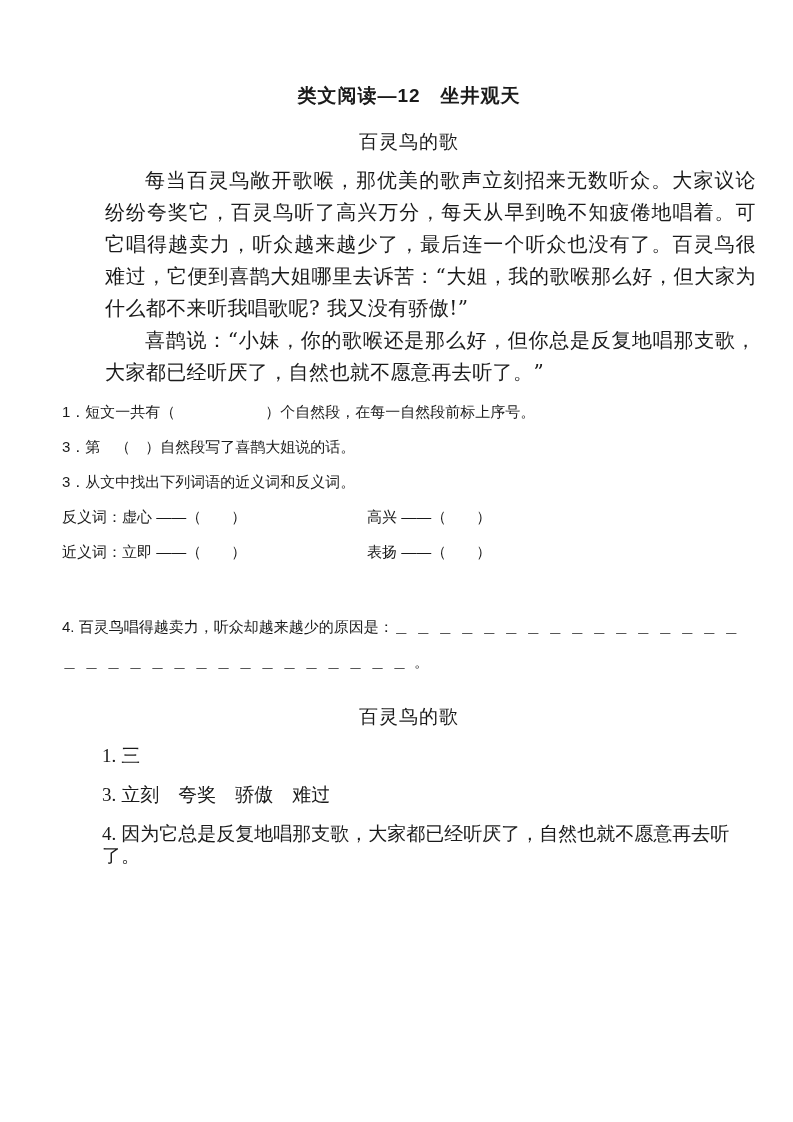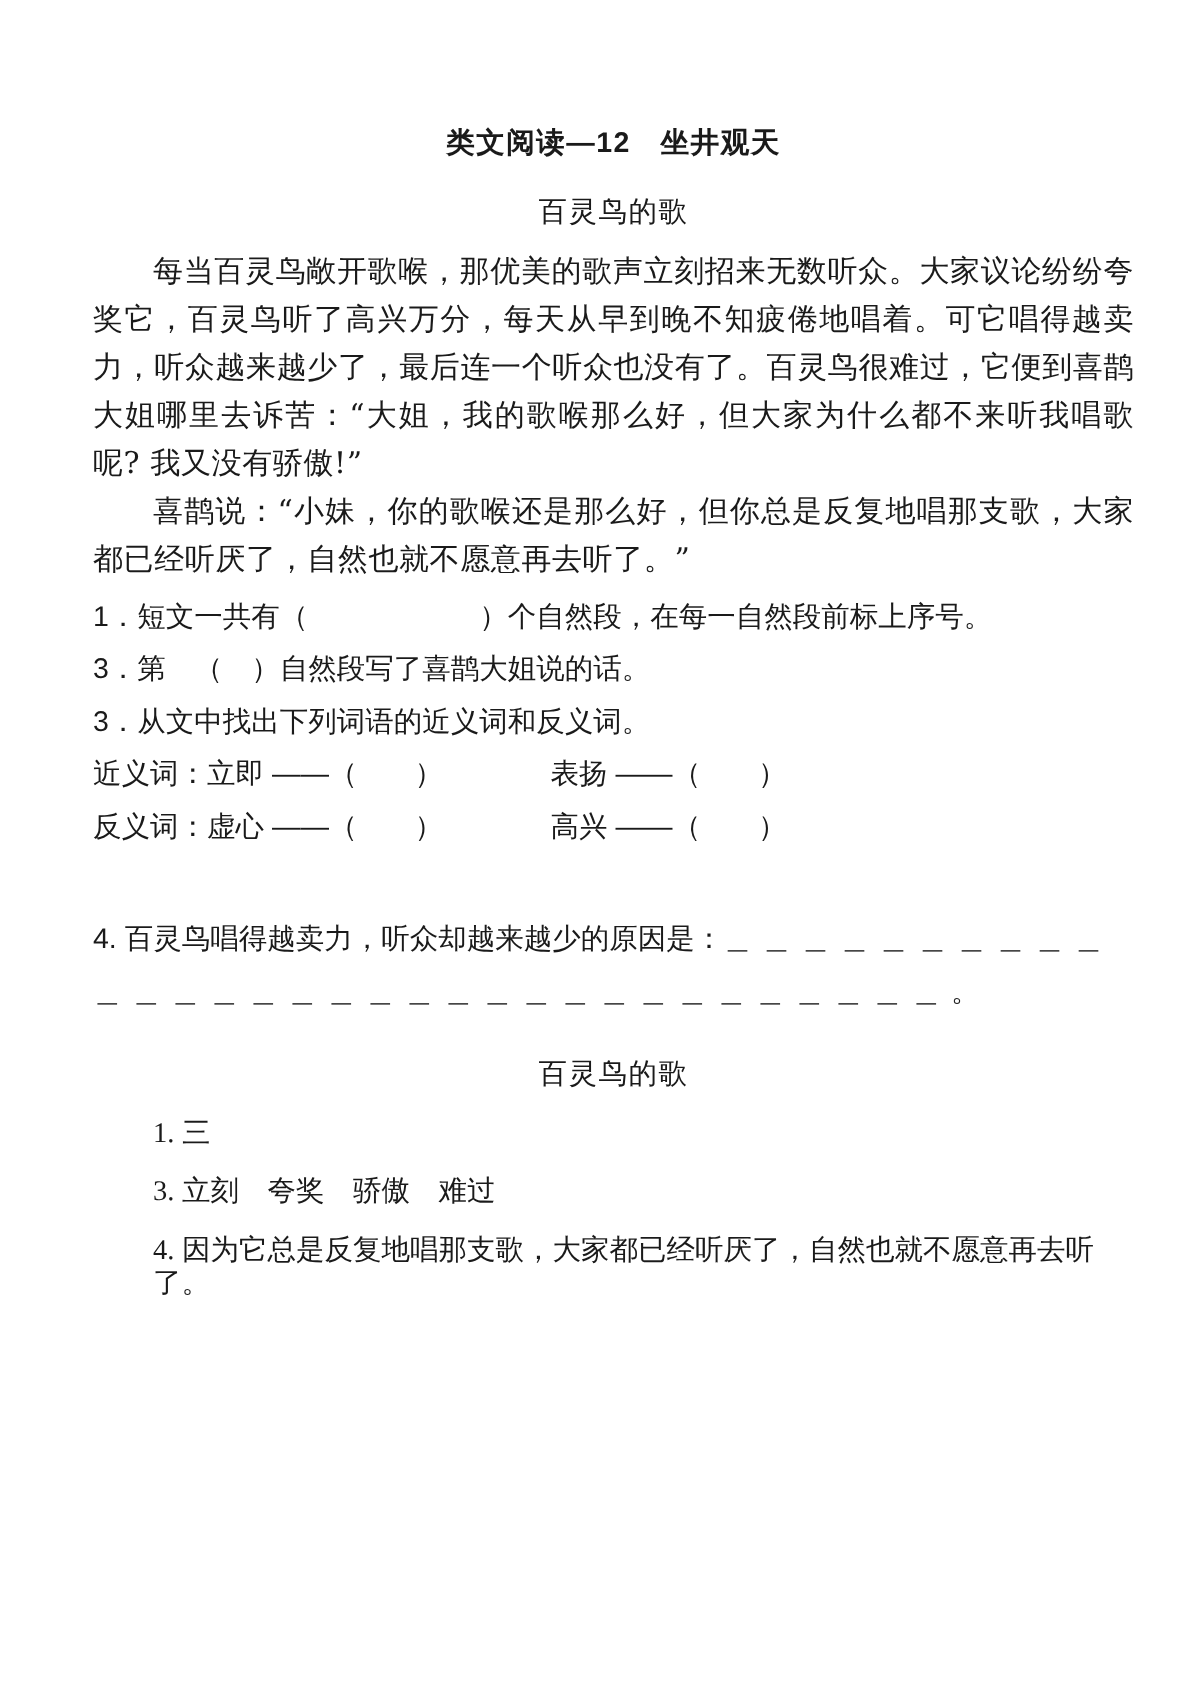--- a/index.html
+++ b/index.html
@@ -29,33 +29,34 @@
   .story-heading {
     margin: 23px 0 0 0;
     font-size: 19px;
     line-height: 23px;
     font-weight: 500;
     text-align: center;
     letter-spacing: 1px;
   }
   .story {
     margin-top: 11px;
+    margin-left: 43px;
   }
   .story p {
     margin: 0;
     font-family: "DejaVu Serif", serif;
     font-size: 20px;
     line-height: 32px;
     letter-spacing: 0.4px;
     text-align: justify;
     text-indent: 2em;
   }
   .questions {
     margin-top: 6px;
-    font-size: 19px;
+    font-size: 15px;
     line-height: 35px;
   }
   .pair-row {
     display: grid;
     grid-template-columns: 305px 1fr;
   }
   .q4-line {
     word-break: break-all;
     margin-top: 40px;
   }
@@ -97,27 +98,27 @@
     <p>每当百灵鸟敞开歌喉，那优美的歌声立刻招来无数听众。大家议论纷纷夸奖它，百灵鸟听了高兴万分，每天从早到晚不知疲倦地唱着。可它唱得越卖力，听众越来越少了，最后连一个听众也没有了。百灵鸟很难过，它便到喜鹊大姐哪里去诉苦：“大姐，我的歌喉那么好，但大家为什么都不来听我唱歌呢? 我又没有骄傲!”</p>
     <p>喜鹊说：“小妹，你的歌喉还是那么好，但你总是反复地唱那支歌，大家都已经听厌了，自然也就不愿意再去听了。”</p>
   </div>
 
   <div class="questions">
     <div class="q-line">1．短文一共有（　　　　　　）个自然段，在每一自然段前标上序号。</div>
     <div class="q-line">3．第　（　）自然段写了喜鹊大姐说的话。</div>
     <div class="q-line">3．从文中找出下列词语的近义词和反义词。</div>
 
     <div class="pair-row">
-      <span>近义词：立即 ——（　　）</span>
-      <span>表扬 ——（　　）</span>
+      <span>反义词：虚心 ——（　　）</span>
+      <span>高兴 ——（　　）</span>
     </div>
 
     <div class="pair-row">
-      <span>反义词：虚心 ——（　　）</span>
-      <span>高兴 ——（　　）</span>
+      <span>近义词：立即 ——（　　）</span>
+      <span>表扬 ——（　　）</span>
     </div>
 
     <div class="q-line q4-line"><span>4. 百灵鸟唱得越卖力，听众却越来越少的原因是：</span><span class="blank">＿＿＿＿＿＿＿＿＿＿＿＿＿＿＿＿＿＿＿＿＿＿＿＿＿＿＿＿＿＿＿＿</span><span>。</span></div>
   </div>
 
   <div class="answers">
     <h2 class="answers-heading">百灵鸟的歌</h2>
 
     <div class="answer-row">
       <span class="answer-num">1.</span><span>三</span>

